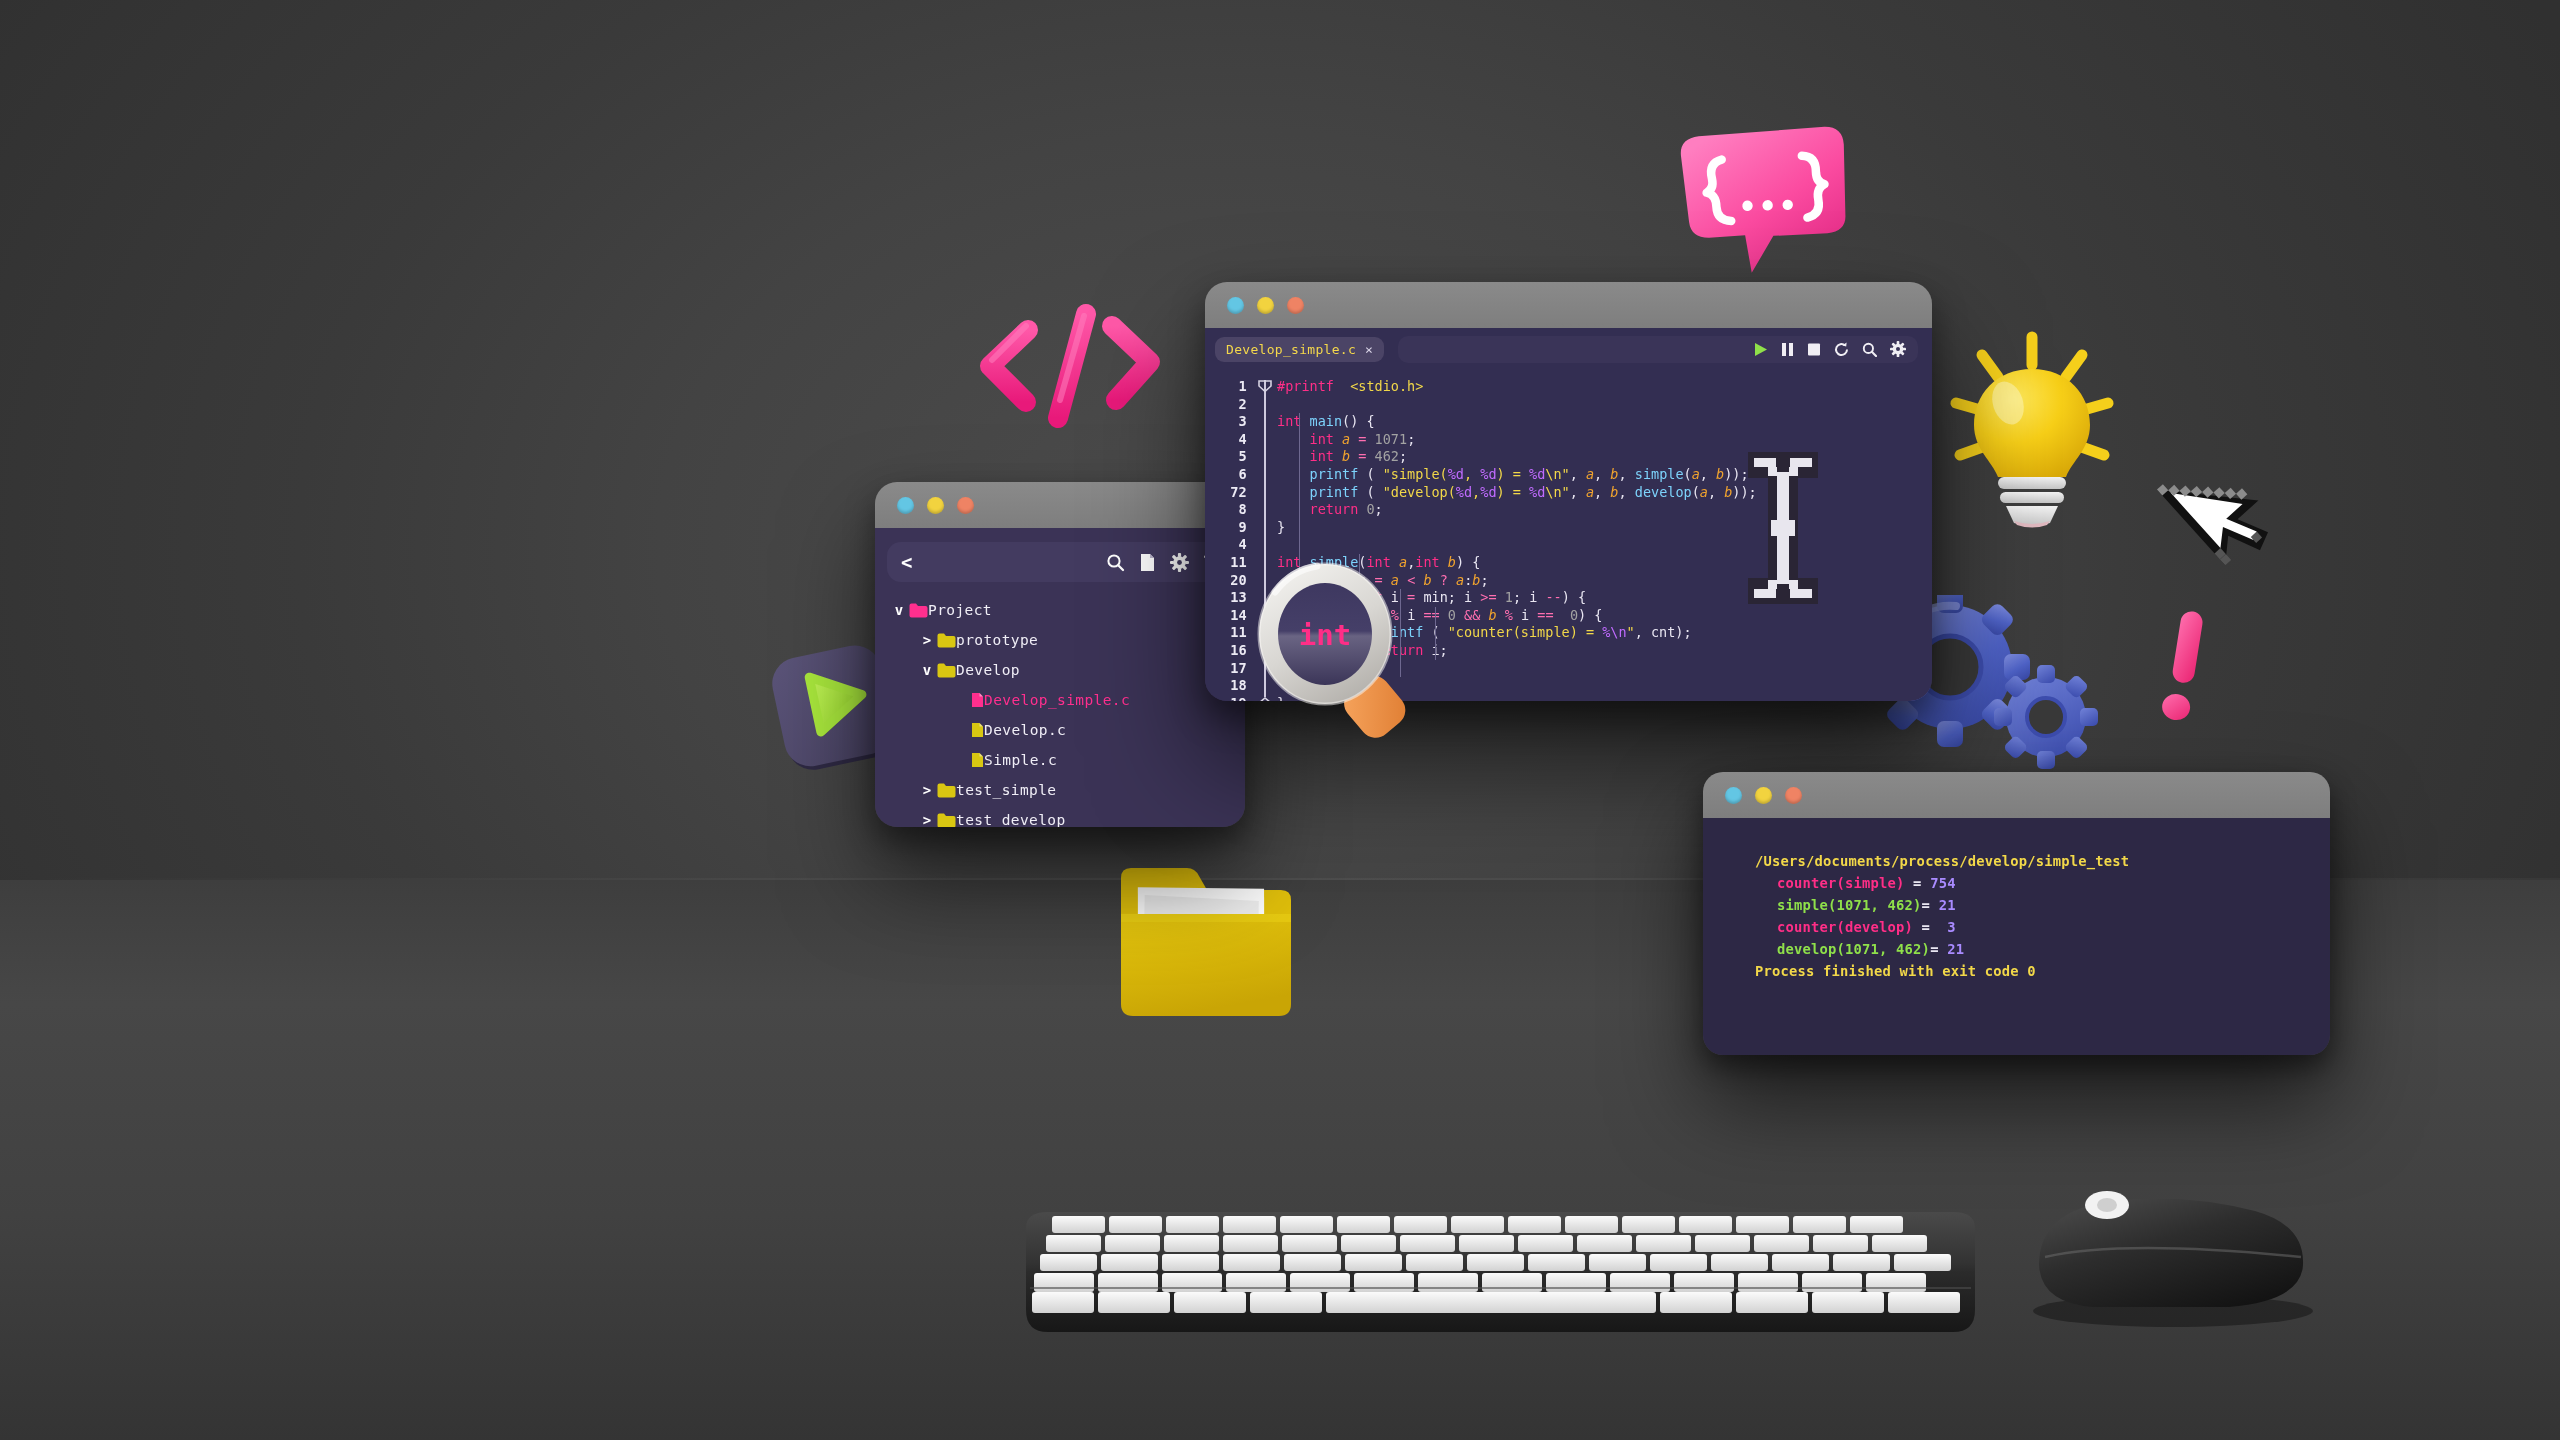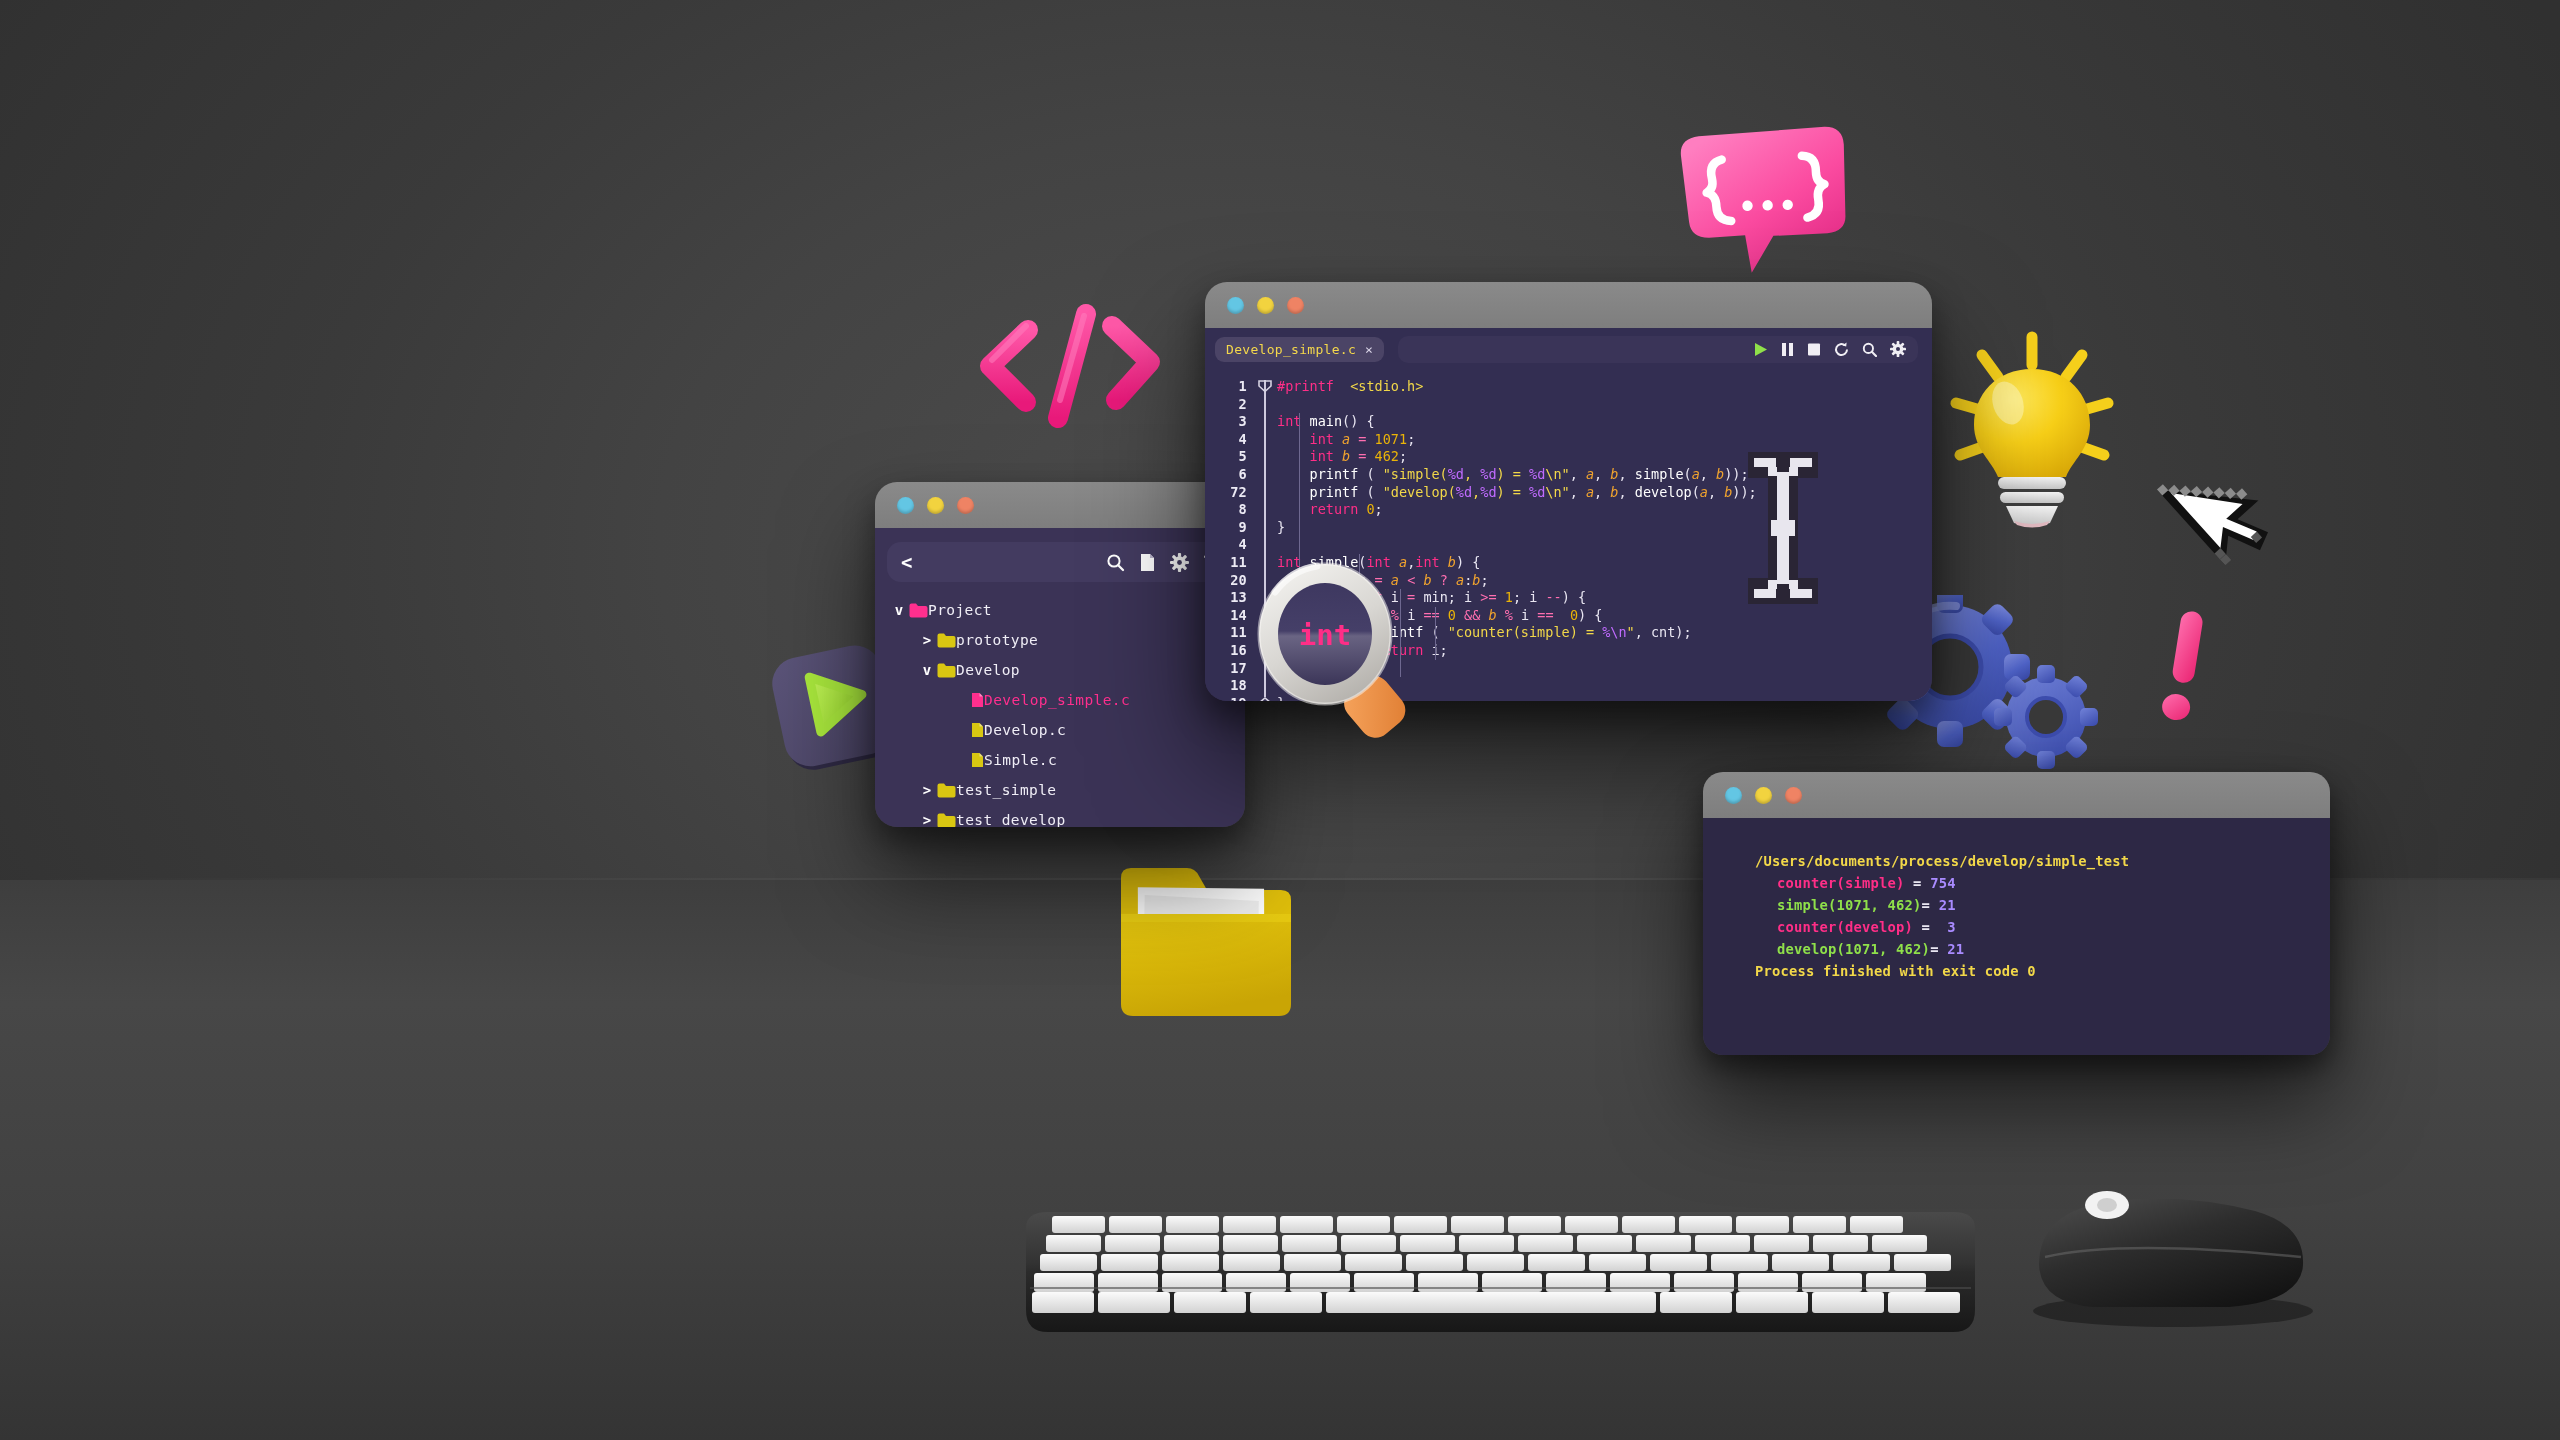--- a/index.html
+++ b/index.html
@@ -59,21 +59,21 @@
   .tab-fill svg { display:block; }
 
   .code-area { position:relative; height:331px; display:flex; font-size:13.5px; }
   .gutter { width:46px; text-align:right; padding-top:8px; color:#eceaf4; }
   .gutter div { height:17.6px; line-height:17.6px; padding-right:4px; font-size:13.6px; font-weight:bold; letter-spacing:.2px;}
   .foldcol { width:26px; position:relative; padding-top:8px; }
   .foldline { position:absolute; left:13px; top:10px; bottom:4px; width:1.5px; background:#cfcade; }
   .foldmk { position:absolute; left:5.5px; width:16px; height:13px; }
   .codetext { flex:1; padding-top:8px; position:relative; overflow:hidden; }
   .ln { height:17.6px; line-height:17.6px; white-space:pre; }
-  .kw{color:#ff2e87;} .fn{color:#ffffff;} .str{color:#f2d849;} .num{color:#eab308;}
+  .kw{color:#ff2e87;} .fn{color:#7dd3fc;} .str{color:#f2d849;} .num{color:#a3a3a3;}
   .pl{color:#e9e6f2;} .var{color:#f0a32e; font-style:italic;} .op{color:#ff6fb0;}
   .esc{color:#c06bff;}
   .indent-guide { position:absolute; width:1.2px; background:#6e6890; }
 
   
   .term-win { position:absolute; left:1703px; top:772px; width:627px; height:283px;
               border-radius:20px; overflow:hidden;
               box-shadow:0 46px 90px rgba(0,0,0,.6), 0 12px 26px rgba(0,0,0,.45); }
   .term-body { background:#2d2845; height:237px; padding:32px 0 0 52px; font-size:13.8px; line-height:22px; }
   .tline { white-space:pre; letter-spacing:.2px; }

